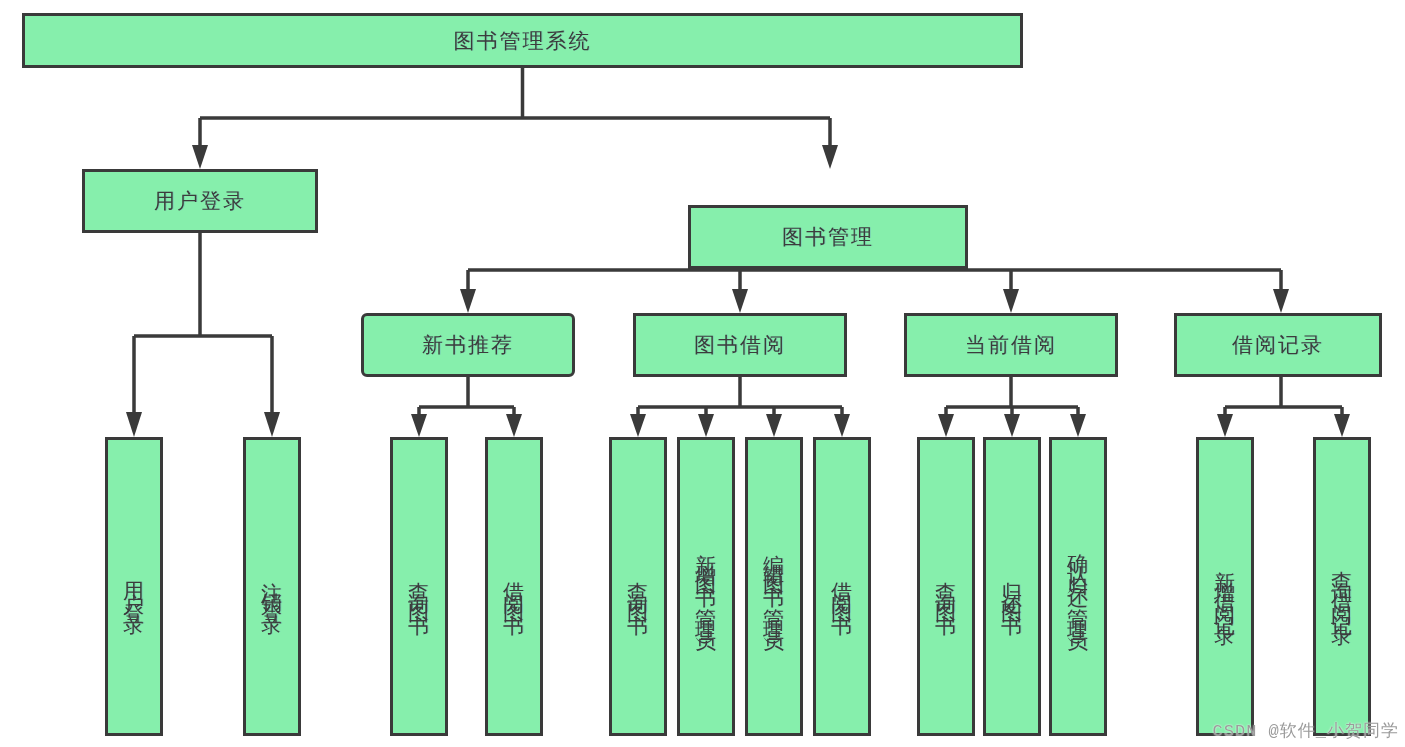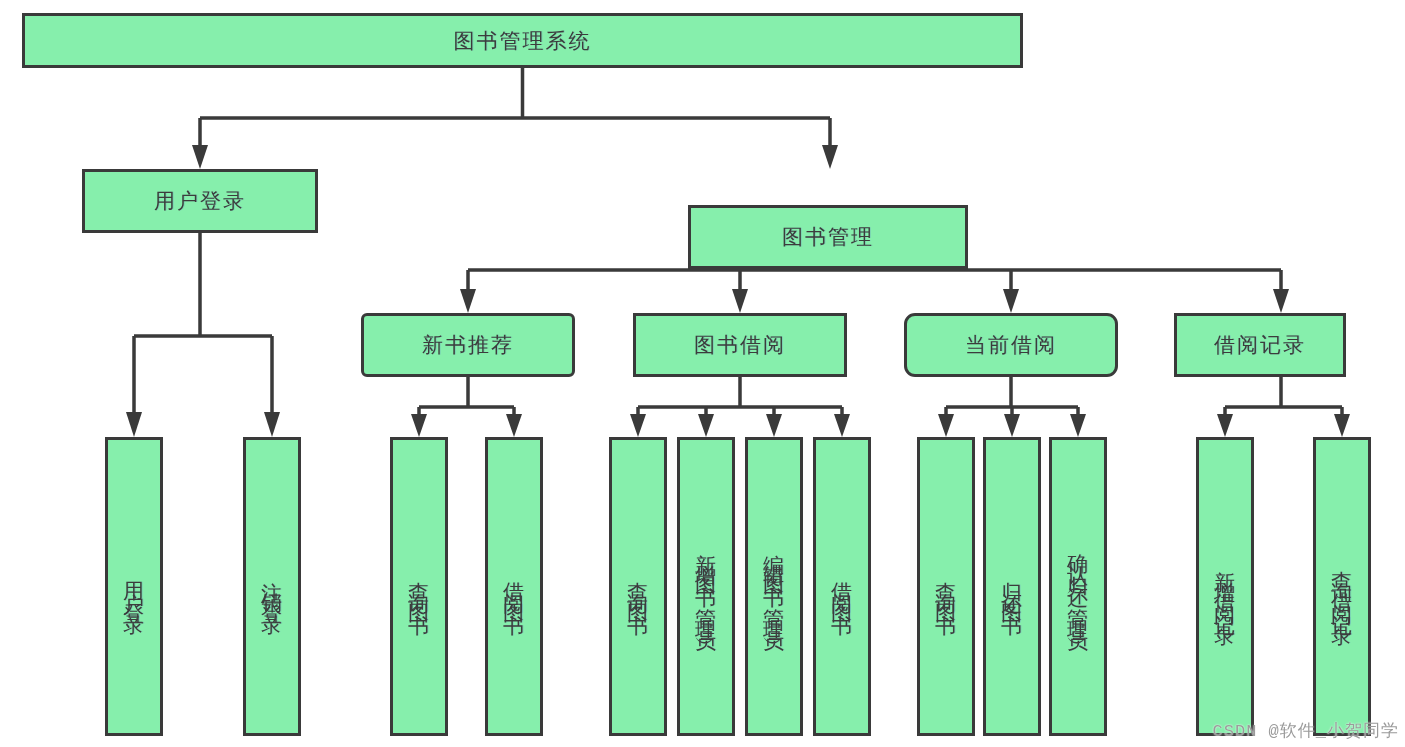--- a/index.html
+++ b/index.html
@@ -123,24 +123,24 @@
   <div class="node h" style="left:688px; top:169px; width:280px; height:64px;margin-top:36px;">
     <span>图书管理</span>
   </div>
 
   <div class="node h" style="left:361px; top:313px; width:214px; height:64px;border-radius:6px;">
     <span>新书推荐</span>
   </div>
   <div class="node h" style="left:633px; top:313px; width:214px; height:64px;">
     <span>图书借阅</span>
   </div>
-  <div class="node h" style="left:904px; top:313px; width:214px; height:64px;border-radius:11px;">
+  <div class="node h" style="left:904px; top:313px; width:214px; height:64px;">
     <span>当前借阅</span>
   </div>
-  <div class="node h" style="left:1174px; top:313px; width:172px; height:64px;">
+  <div class="node h" style="left:1174px; top:313px; width:208px; height:64px;">
     <span>借阅记录</span>
   </div>
 
   <div class="node v" style="left:105px; top:437px; width:58px; height:299px;">
     <span>用户登录</span>
   </div>
   <div class="node v" style="left:243px; top:437px; width:58px; height:299px;">
     <span>注销登录</span>
   </div>
 

